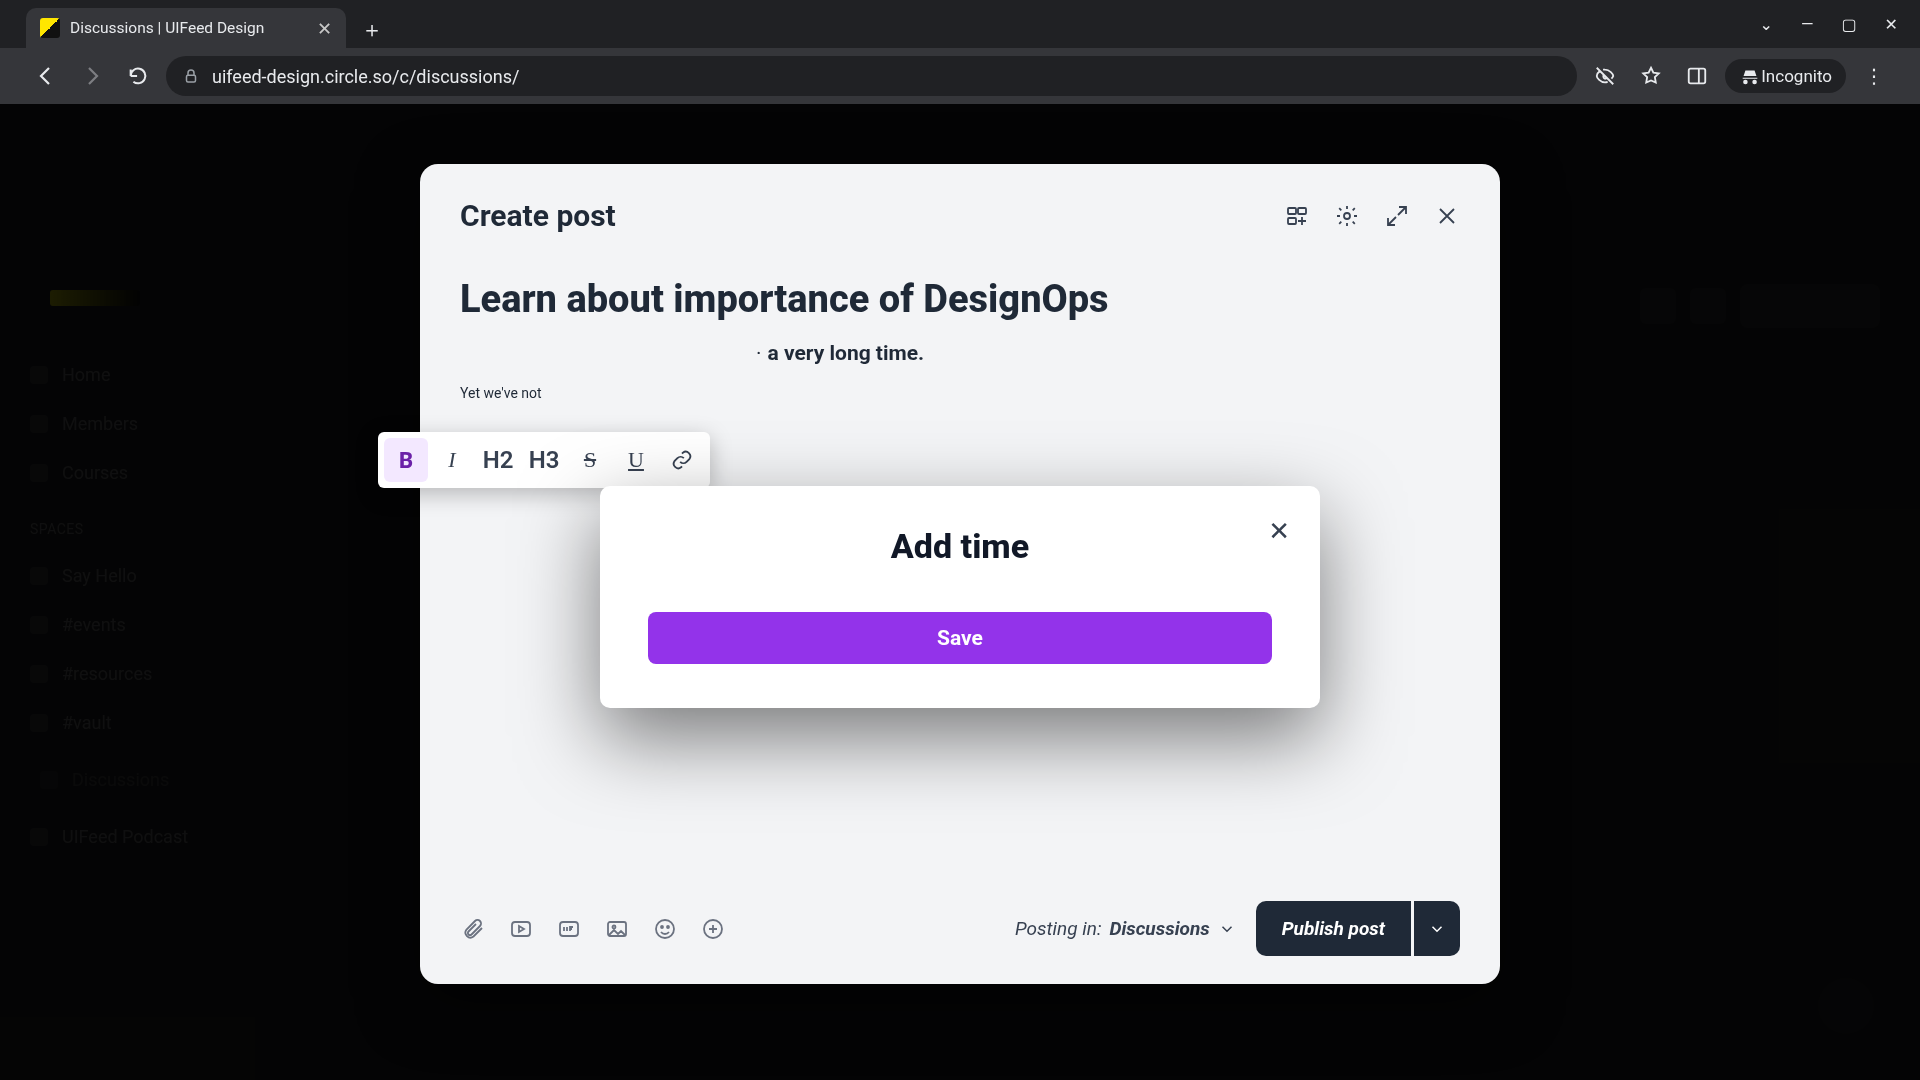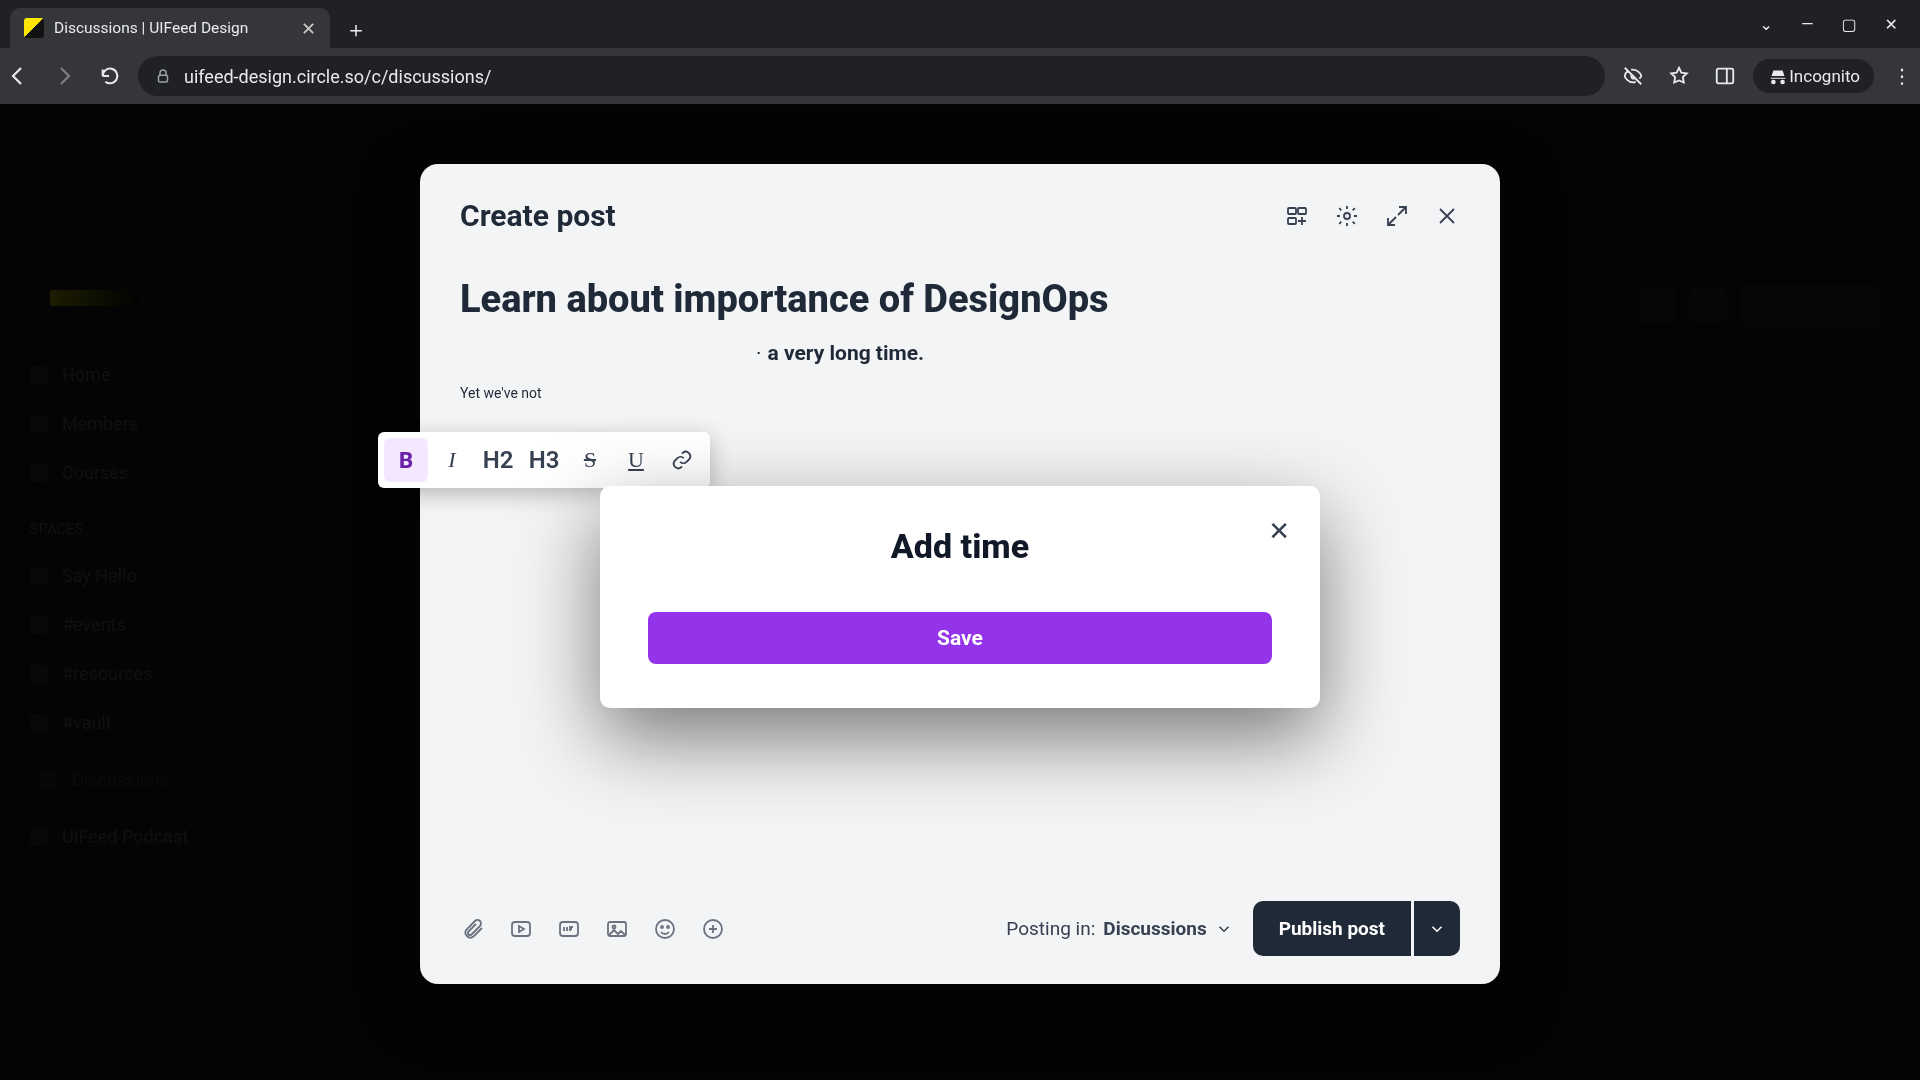--- a/index.html
+++ b/index.html
@@ -1,28 +1,28 @@
 <!DOCTYPE html>
 <html><head>
 <meta charset="utf-8">
 <style>
   * { margin: 0; padding: 0; box-sizing: border-box; font-family: -apple-system, BlinkMacSystemFont, "Segoe UI", Roboto, sans-serif; }
   html, body { width: 1920px; height: 1080px; overflow: hidden; background: #202124; }
 
   
   .browser-chrome { width: 100%; height: 48px; background: #202124; display: flex; align-items: flex-end; }
-  .tab { display: flex; align-items: center; gap: 10px; background: #35363a; height: 40px; border-radius: 10px 10px 0 0; padding: 10px 14px; margin-left: 10px; width: 320px; color: #e8eaed; font-size: 15.5px; }
+  .tab { display: flex; align-items: center; gap: 10px; background: #35363a; height: 40px; border-radius: 10px 10px 0 0; padding: 10px 14px; margin-left: 26px; width: 320px; color: #e8eaed; font-size: 15.5px; }
   .tab .favicon { width: 20px; height: 20px; background: linear-gradient(135deg,#ffe600 0 50%,#111 50% 100%); border-radius: 3px; }
   .tab-title { flex: 1; white-space: nowrap; overflow: hidden; text-overflow: ellipsis; }
   .tab-close { font-size: 18px; color: #c7c7c7; cursor: pointer; }
   .new-tab { color: #e8eaed; font-size: 22px; width: 36px; height: 36px; display: flex; align-items: center; justify-content: center; margin-left: 8px; cursor: pointer; }
   .window-controls { margin-left: auto; display: flex; gap: 28px; padding-right: 22px; height: 48px; align-items: center; }
   .win-ctrl { color: #e8eaed; font-size: 16px; cursor: pointer; }
 
-  .toolbar { width: 100%; height: 56px; background: #35363a; display: flex; align-items: center; padding: 0 0; gap: 10px; }
+  .toolbar { width: 100%; height: 56px; background: #35363a; display: flex; align-items: center; padding: 0 28px; gap: 10px; }
   .nav-btn { color: #e8eaed; width: 36px; height: 36px; display: flex; align-items: center; justify-content: center; cursor: pointer; border-radius: 50%; font-size: 22px; }
   .nav-btn.disabled { opacity: .4; }
   .url-bar { flex: 1; height: 40px; background: #202124; border-radius: 20px; display: flex; align-items: center; padding: 0 16px; color: #e8eaed; gap: 12px; font-size: 18px; }
   .url-bar svg { flex-shrink: 0; }
   .tb-icon { width: 36px; height: 36px; display: flex; align-items: center; justify-content: center; color: #e8eaed; cursor: pointer; }
   .incog { display: flex; align-items: center; gap: 0; color: #e8eaed; padding: 6px 14px; border-radius: 20px; background: #202124; font-size: 17px; }
   .menu-dots { color: #e8eaed; font-size: 20px; padding: 0 8px; cursor: pointer; }
 
   
   .page { position: relative; width: 100%; height: calc(100% - 104px); background: #0e0e0f; }
@@ -57,21 +57,21 @@
   .fmt-btn.bold { font-weight: 800; font-family: inherit; }
   .fmt-btn.h { font-weight: 600; font-size: 24px; font-family: inherit; }
   .fmt-btn.strike { text-decoration: line-through; }
   .fmt-btn.under { text-decoration: underline; }
   .fmt-btn svg { width: 22px; height: 22px; }
 
   .post-body-line1 { margin-top: 20px; font-size: 21px; font-weight: 700; color: #1f2937; margin-left: 296px; }
   .post-body-line1 .dot { font-weight: 400; margin-right: 6px; }
   .post-body-line2 { margin-top: 20px; font-size: 14px; color: #1f2937; }
 
-  .sheet-foot { margin-top: auto; display: flex; align-items: center; gap: 20px; }
+  .sheet-foot { margin-top: auto; display: flex; align-items: center; gap: 20px; font-style: italic; }
   .foot-icons { display: flex; gap: 22px; color: #6b7280; }
   .foot-icons .fi { width: 26px; height: 26px; cursor: pointer; display:flex; align-items:center; justify-content:center; }
   .foot-icons .fi svg { width: 24px; height: 24px; }
   .posting-in { margin-left: auto; color: #374151; font-size: 19px; display: flex; align-items: center; gap: 8px; }
   .posting-in b { font-weight: 700; }
   .publish-wrap { display: flex; }
   .publish-btn { background: #1f2937; color: #fff; font-weight: 700; font-size: 19px; padding: 16px 26px; border-radius: 10px 0 0 10px; cursor: pointer; }
   .publish-more { background: #1f2937; color: #fff; padding: 16px 14px; border-radius: 0 10px 10px 0; margin-left: 3px; cursor: pointer; display:flex; align-items:center; }
 
   

